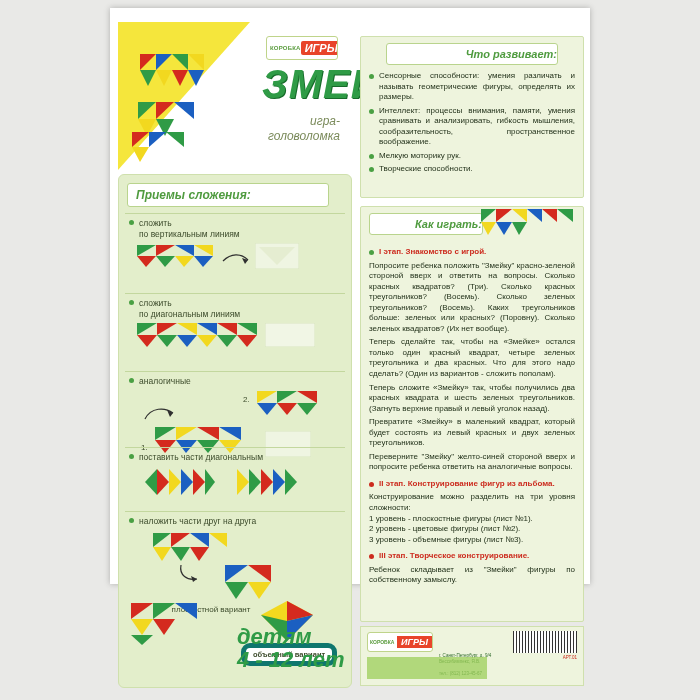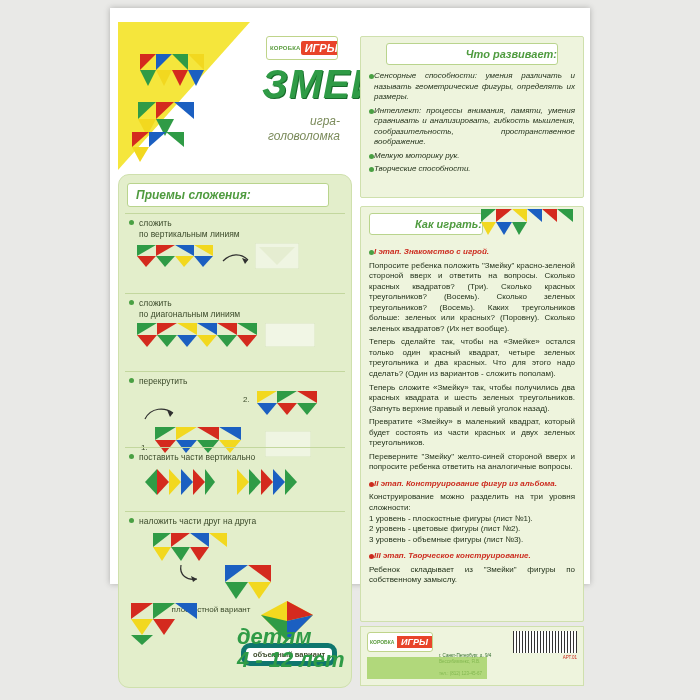--- a/index.html
+++ b/index.html
@@ -47,21 +47,21 @@
     color:#2f9b46;letter-spacing:1px;
     text-shadow:1px 1px 0 #176b2a;
   }
   .subtitle{
     position:absolute;right:10px;top:100px;width:130px;
     text-align:right;font-size:12px;font-style:italic;color:#7a8a5a;
     line-height:1.25;
   }
   .green-panel{
     position:absolute;left:0;top:160px;width:232px;height:512px;
-    background:#e3eecb;border:1px solid #cfe0ad;border-radius:11px;
+    background:#e3eecb;border:1px solid #cfe0ad;border-radius:6px;
   }
   .panel-head{
     position:absolute;left:8px;top:8px;width:200px;height:22px;
     background:#ffffff;border:1px solid #b9d48d;border-radius:3px;
     display:flex;align-items:center;
   }
   .panel-head span{
     font-size:12px;font-weight:bold;font-style:italic;color:#4f9b3f;padding-left:8px;
   }
   .step{
@@ -98,21 +98,21 @@
   }
   .rhead{
     position:absolute;left:50%;transform:translateX(-50%);top:6px;
     width:170px;height:20px;background:#ffffff;border:1px solid #b9d48d;border-radius:3px;
     display:flex;align-items:center;justify-content:flex-end;
   }
   .rhead span{font-size:11px;font-weight:bold;font-style:italic;color:#4f9b3f;}
   .rtext{
     font-size:8px;color:#23321b;line-height:1.32;text-align:justify;
   }
-  .li{display:flex;margin-bottom:3px;font-style:italic;}
+  .li{display:flex;gap:5px;margin-bottom:3px;}
   .li .bullet{margin-top:3px;}
   .redbold{color:#cc2b1e;font-weight:bold;}
   .footer-badge{
     position:absolute;left:0;top:612px;width:222px;height:58px;
     background:#eef4dd;border:1px solid #cfe0ad;
   }
   .fb-logo{
     position:absolute;left:6px;top:5px;width:64px;height:18px;
     background:#fff;border:1px solid #bfd48a;border-radius:3px;
     display:flex;align-items:center;overflow:hidden;
@@ -254,21 +254,21 @@
             <svg width="50" height="24" viewBox="0 0 50 24">
               <rect x="0" y="0" width="50" height="24" fill="#ffffff" stroke="#cfdcb5"></rect>
             </svg>
           </div>
         </div>
       </div>
 
       <div class="step" style="top:196px;height:110px;">
         <div class="step-label">
           <div class="bullet"></div>
-          <div>перекрутить</div>
+          <div>аналогичные</div>
         </div>
         <div style="position:relative;height:90px;">
           <div class="tile" style="left:118px;top:8px;font-size:8px;color:#3b4a2a;">
             <span>2.</span>
           </div>
           <div class="tile" style="left:16px;top:56px;font-size:8px;color:#3b4a2a;">
             <span>1.</span>
           </div>
           <div class="tile" style="left:132px;top:4px;">
             <svg width="60" height="34" viewBox="0 0 60 34">
@@ -302,21 +302,21 @@
               <path d="M2 14 C8 2, 22 2, 30 8" stroke="#2f2f2f" fill="none" stroke-width="1.2"></path>
               <polygon points="30,8 24,5 27,12" fill="#2f2f2f"></polygon>
             </svg>
           </div>
         </div>
       </div>
 
       <div class="step" style="top:272px;">
         <div class="step-label">
           <div class="bullet"></div>
-          <div>поставить части вертикально</div>
+          <div>поставить части диагональным</div>
         </div>
         <div class="fig-row" style="height:38px;">
           <div class="tile" style="left:20px;top:6px;">
             <svg width="70" height="26" viewBox="0 0 70 26">
               <polygon points="0,13 12,0 12,26" fill="#2f9b46"></polygon>
                 <polygon points="12,0 24,13 12,26" fill="#d42a1e"></polygon>
               <polygon points="24,0 36,13 24,26" fill="#f2d81f"></polygon>
                 <polygon points="36,0 48,13 36,26" fill="#1b5fc1"></polygon>
               <polygon points="48,0 60,13 48,26" fill="#d42a1e"></polygon>
                 <polygon points="60,0 70,13 60,26" fill="#2f9b46"></polygon>
@@ -458,21 +458,21 @@
       </div>
 
       <div class="rtext" style="position:absolute;left:8px;top:40px;width:206px;">
         <div class="li">
           <div class="bullet"></div>
           <div class="redbold">I этап. Знакомство с игрой.</div>
         </div>
         <div style="margin-bottom:3px;">Попросите ребенка положить "Змейку" красно-зеленой стороной вверх и ответить на вопросы. Сколько красных квадратов? (Три). Сколько красных треугольников? (Восемь). Сколько зеленых треугольников? (Восемь). Каких треугольников больше: зеленых или красных? (Поровну). Сколько зеленых квадратов? (Их нет вообще).</div>
         <div style="margin-bottom:3px;">Теперь сделайте так, чтобы на «Змейке» остался только один красный квадрат, четыре зеленых треугольника и два красных. Что для этого надо сделать? (Один из вариантов - сложить пополам).</div>
         <div style="margin-bottom:3px;">Теперь сложите «Змейку» так, чтобы получились два красных квадрата и шесть зеленых треугольников. (Загнуть верхние правый и левый уголок назад).</div>
-        <div style="margin-bottom:3px;">Превратите «Змейку» в маленький квадрат, который будет состоять из части красных и двух зеленых треугольников.</div>
+        <div style="margin-bottom:3px;">Превратите «Змейку» в маленький квадрат, который будет состоять из левый красных и двух зеленых треугольников.</div>
         <div style="margin-bottom:6px;">Переверните "Змейку" желто-синей стороной вверх и попросите ребенка ответить на аналогичные вопросы.</div>
 
         <div class="li">
           <div class="bullet" style="background:#cc2b1e;"></div>
           <div class="redbold">II этап. Конструирование фигур из альбома.</div>
         </div>
         <div>Конструирование можно разделить на три уровня сложности:</div>
         <div>1 уровень - плоскостные фигуры (лист №1).</div>
         <div>2 уровень - цветовые фигуры (лист №2).</div>
         <div style="margin-bottom:6px;">3 уровень - объемные фигуры (лист №3).</div>

